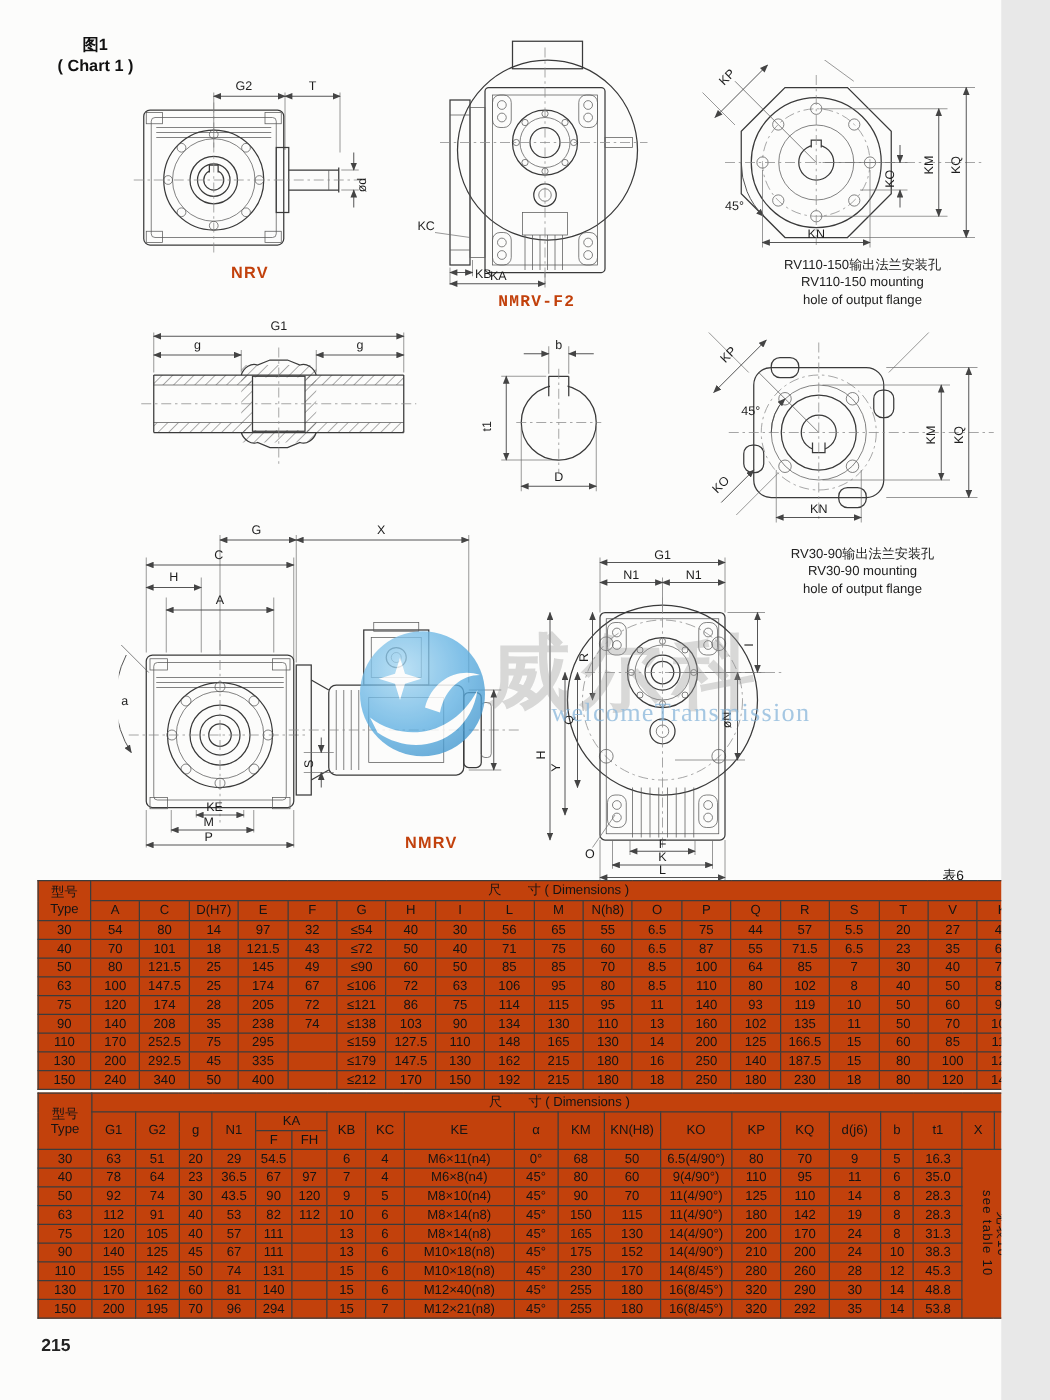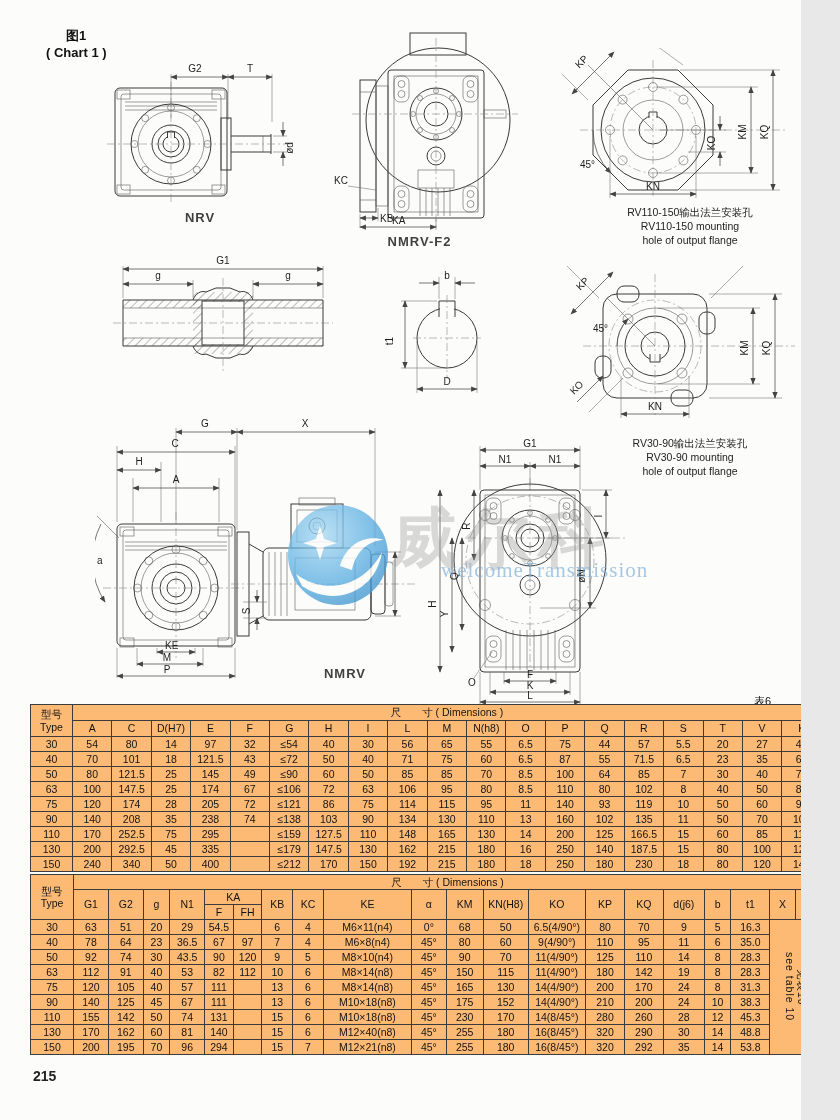--- a/index.html
+++ b/index.html
@@ -1,38 +1,38 @@
 <!DOCTYPE html>
 <html><head>
 <meta charset="utf-8">
 <style>
   html,body{margin:0;padding:0;}
   body{background:#e8e8e8;font-family:"Liberation Sans",sans-serif;}
   #page{position:relative;width:801px;height:1120px;background:#fcfcfb;overflow:hidden;
         font-family:"Liberation Sans",sans-serif;color:#1a1a1a;}
   .abs{position:absolute;}
-  .cap{position:absolute;text-align:center;color:#404040;}
+  .cap{position:absolute;text-align:center;color:#c2410c;}
   .cap-main{font-size:13px;font-weight:600;letter-spacing:1px;}
   .cap-small{font-size:10.5px;line-height:1.35;color:#222;}
   .fig-label{font-size:13px;font-weight:700;line-height:1.3;color:#111;}
   .tbl-label{font-size:11px;line-height:1.3;text-align:center;color:#111;margin-top:16px;}
   .page-no{font-size:14px;font-weight:600;color:#222;}
 
   
   .ln{fill:none;stroke:#3a3a3a;stroke-width:1;}
   .ln2{fill:none;stroke:#5a5a5a;stroke-width:.6;}
   .cl{fill:none;stroke:#8a8a8a;stroke-width:.6;stroke-dasharray:8 3 2 3;}
   .dim{fill:none;stroke:#4a4a4a;stroke-width:.75;}
   .ext{fill:none;stroke:#6a6a6a;stroke-width:.55;}
   .dl{font-family:"Liberation Sans",sans-serif;font-size:10px;fill:#1d1d1d;}
   .wht{fill:#fcfcfb;}
 
   
   table.dim-table{position:absolute;border-collapse:collapse;table-layout:fixed;
-    font-size:10.5px;color:#141414;background:#fdba74;}
+    font-size:10.5px;color:#141414;background:#c2410c;}
   table.dim-table th,table.dim-table td{border:1px solid #3c3c3c;text-align:center;
     vertical-align:middle;padding:0 1px;font-weight:normal;white-space:pre-line;line-height:1.15;}
   #table1 td{height:14px;}
   #table2 td{height:14px;}
   #table1 thead th{height:15px;}
   #table2 thead th{height:14px;}
   td.note-cell{writing-mode:vertical-rl;text-orientation:sideways;line-height:1.7;
     letter-spacing:1px;font-size:10.5px;}
 
   
@@ -164,21 +164,21 @@
     <text class="dl" x="4" y="156">KC</text>
     <line class="ext" x1="18" y1="158" x2="46" y2="162"></line>
     <line class="ext" x1="30" y1="186" x2="30" y2="200"></line>
     <line class="ext" x1="48" y1="180" x2="48" y2="193"></line>
     <line class="ext" x1="106" y1="190" x2="106" y2="202"></line>
     <line class="dim" x1="30" y1="190" x2="48" y2="190" marker-start="url(#m2a)" marker-end="url(#m2a)"></line>
     <text class="dl" x="50" y="194">KB</text>
     <line class="dim" x1="30" y1="199" x2="106" y2="199" marker-start="url(#m2a)" marker-end="url(#m2a)"></line>
     <text class="dl" x="62" y="196">KA</text>
   </svg>
-  <div class="cap cap-main" style="left:322px;top:234px;width:195px;">NMRV-F2</div>
+  <div class="cap cap-main" style="left:332px;top:234px;width:195px;font-family:Liberation Mono, monospace;">NMRV-F2</div>
 
   <svg class="abs" style="left:558px;top:48px;" width="265" height="155" viewBox="0 0 265 155">
     <defs>
       <marker id="m3a" viewBox="0 0 10 8" refX="9" refY="4" markerWidth="9" markerHeight="7" orient="auto-start-reverse">
         <path d="M0,0 L10,4 L0,8 z" fill="#444"></path>
         </marker>
     </defs>
     <polygon class="ln" points="70,22 120,22 155,57 155,107 120,142 70,142 35,107 35,57"></polygon>
     <circle class="ln" cx="95" cy="82" r="52"></circle>
     <circle class="cl" cx="95" cy="82" r="43"></circle>

